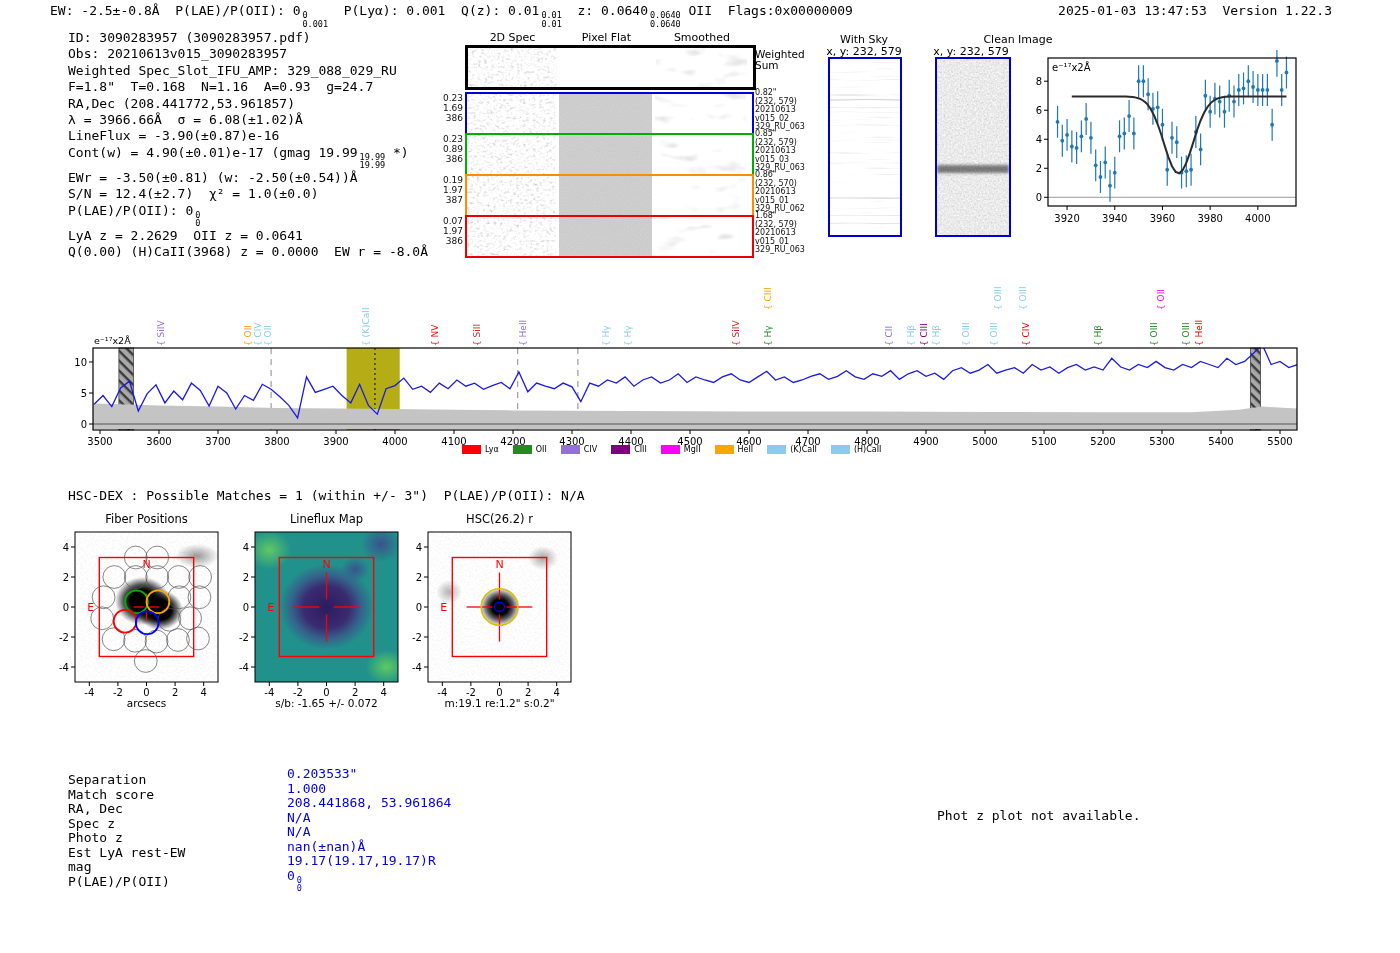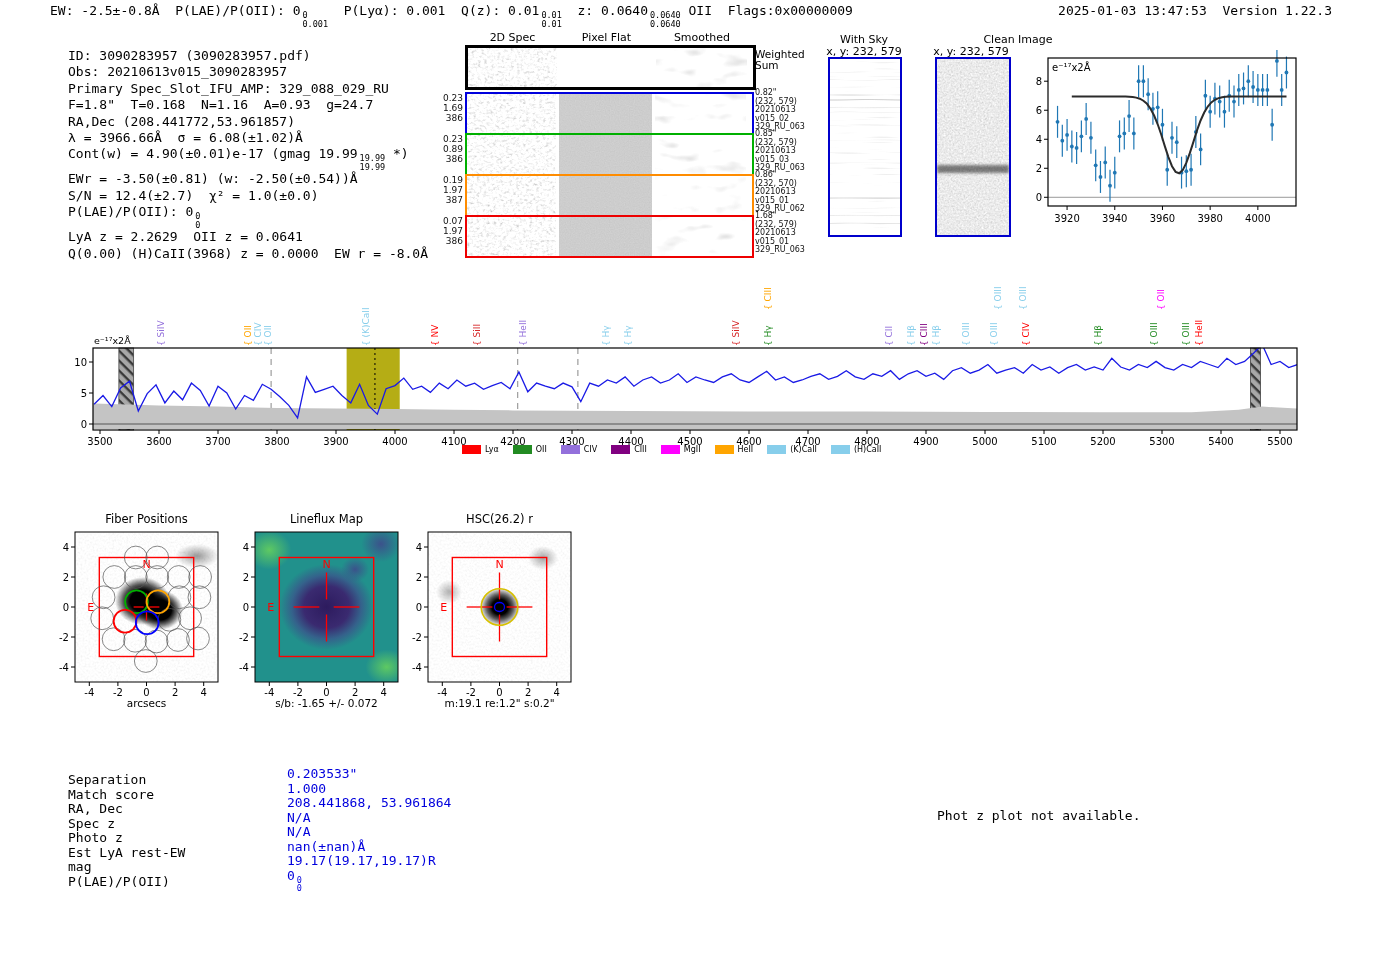--- a/index.html
+++ b/index.html
@@ -22,27 +22,28 @@
   .tbl-val{position:relative;top:-6px;}
 </style>
 </head>
 <body>
 
 <div id="page">
 
   <div id="hdr-left" class="abs mono" style="left:50px;top:3px;font-size:13px;"><span>EW: -2.5±-0.8Å  P(LAE)/P(OII): 0</span><span class="stack"><span>0</span><span>0.001</span></span><span>  P(Lyα): 0.001  Q(z): 0.01</span><span class="stack"><span>0.01</span><span>0.01</span></span><span>  z: 0.0640</span><span class="stack"><span>0.0640</span><span>0.0640</span></span><span> OII  Flags:0x00000009</span></div>
   <div class="abs mono" style="right:68px;top:3px;font-size:13px;">2025-01-03 13:47:53  Version 1.22.3</div>
 
-  <div id="info-block" class="abs" style="left:68px;top:48px;font-size:13px;line-height:16.4px;">
+  <div id="info-block" class="abs" style="left:68px;top:30px;font-size:13px;line-height:16.4px;">
       <div class="mono" style="white-space: pre;"><span>ID: 3090283957 (3090283957.pdf)</span></div>
       <div class="mono" style="white-space: pre;"><span>Obs: 20210613v015_3090283957</span></div>
-      <div class="mono" style="white-space: pre;"><span>Primary Spec_Slot_IFU_AMP: 329_088_029_RU</span></div>
+      <div class="mono" style="white-space: pre;"><span>Weighted Spec_Slot_IFU_AMP: 329_088_029_RU</span></div>
       <div class="mono" style="white-space: pre;"><span>F=1.8"  T=0.168  N=1.16  A=0.93  g=24.7</span></div>
       <div class="mono" style="white-space: pre;"><span>RA,Dec (208.441772,53.961857)</span></div>
       <div class="mono" style="white-space: pre;"><span>λ = 3966.66Å  σ = 6.08(±1.02)Å</span></div>
+      <div class="mono" style="white-space: pre;"><span>LineFlux = -3.90(±0.87)e-16</span></div>
       <div class="mono" style="white-space: pre;"><span>Cont(w) = 4.90(±0.01)e-17 (gmag 19.99</span><span class="stack"><span>19.99</span><span>19.99</span></span><span> *)</span></div>
       <div class="mono" style="white-space: pre;"><span>EWr = -3.50(±0.81) (w: -2.50(±0.54))Å</span></div>
       <div class="mono" style="white-space: pre;"><span>S/N = 12.4(±2.7)  χ² = 1.0(±0.0)</span></div>
       <div class="mono" style="white-space: pre;"><span>P(LAE)/P(OII): 0</span><span class="stack"><span>0</span><span>0</span></span></div>
       <div class="mono" style="white-space: pre;"><span>LyA z = 2.2629  OII z = 0.0641</span></div>
       <div class="mono" style="white-space: pre;"><span>Q(0.00) (H)CaII(3968) z = 0.0000  EW r = -8.0Å</span></div>
     </div>
 
   <div id="spec2d" class="abs" style="left:443px;top:31px;width:360px;height:230px;">
       <span style="position: absolute; left: 24px; top: 0px; width: 91px; text-align: center; font-size: 11px;">2D Spec</span>
@@ -522,20 +523,21 @@
       <div class="legend-item">
         <span class="legend-sw" style="background: rgb(135, 206, 235);"></span>
         <span class="legend-lb">(K)CaII</span>
       </div>
       <div class="legend-item">
         <span class="legend-sw" style="background: rgb(135, 206, 235);"></span>
         <span class="legend-lb">(H)CaII</span>
       </div>
     </div>
 
+  <div class="abs mono" style="left:68px;top:488px;font-size:13px;">HSC-DEX : Possible Matches = 1 (within +/- 3")  P(LAE)/P(OII): N/A</div>
   <div id="cutout-panels"></div>
 
   <div id="match-table" class="abs mono" style="left:68px;top:772px;width:460px;"><div class="tbl-row"><span class="tbl-label">Separation</span><span class="tbl-val" style="color: rgb(0, 0, 221);"><span>0.203533"</span></span></div><div class="tbl-row"><span class="tbl-label">Match score</span><span class="tbl-val" style="color: rgb(0, 0, 221);"><span>1.000</span></span></div><div class="tbl-row"><span class="tbl-label">RA, Dec</span><span class="tbl-val" style="color: rgb(0, 0, 221);"><span>208.441868, 53.961864</span></span></div><div class="tbl-row"><span class="tbl-label">Spec z</span><span class="tbl-val" style="color: rgb(0, 0, 221);"><span>N/A</span></span></div><div class="tbl-row"><span class="tbl-label">Photo z</span><span class="tbl-val" style="color: rgb(0, 0, 221);"><span>N/A</span></span></div><div class="tbl-row"><span class="tbl-label">Est LyA rest-EW</span><span class="tbl-val" style="color: rgb(0, 0, 221);"><span>nan(±nan)Å</span></span></div><div class="tbl-row"><span class="tbl-label">mag</span><span class="tbl-val" style="color: rgb(0, 0, 221);"><span>19.17(19.17,19.17)R</span></span></div><div class="tbl-row"><span class="tbl-label">P(LAE)/P(OII)</span><span class="tbl-val" style="color: rgb(0, 0, 221);"><span>0</span><span class="stack"><span>0</span><span>0</span></span></span></div></div>
 
   <div class="abs mono" style="left:937px;top:808px;font-size:13px;">Phot z plot not available.</div>
 <span style="position: absolute; left: 75px; top: 512px; width: 143px; text-align: center; font-size: 11.5px;">Fiber Positions</span>
     <div style="position: absolute; left: 75px; top: 532px; width: 143px; height: 150px; overflow: hidden;">
       <svg width="100%" height="100%" preserveAspectRatio="none" style="position: absolute; left: 0px; top: 0px; width: 100%; height: 100%; display: block;">
         <filter id="nz17" x="0" y="0" width="100%" height="100%">
           <feTurbulence type="fractalNoise" baseFrequency="0.5" numOctaves="2" seed="40" stitchTiles="stitch"></feTurbulence>

